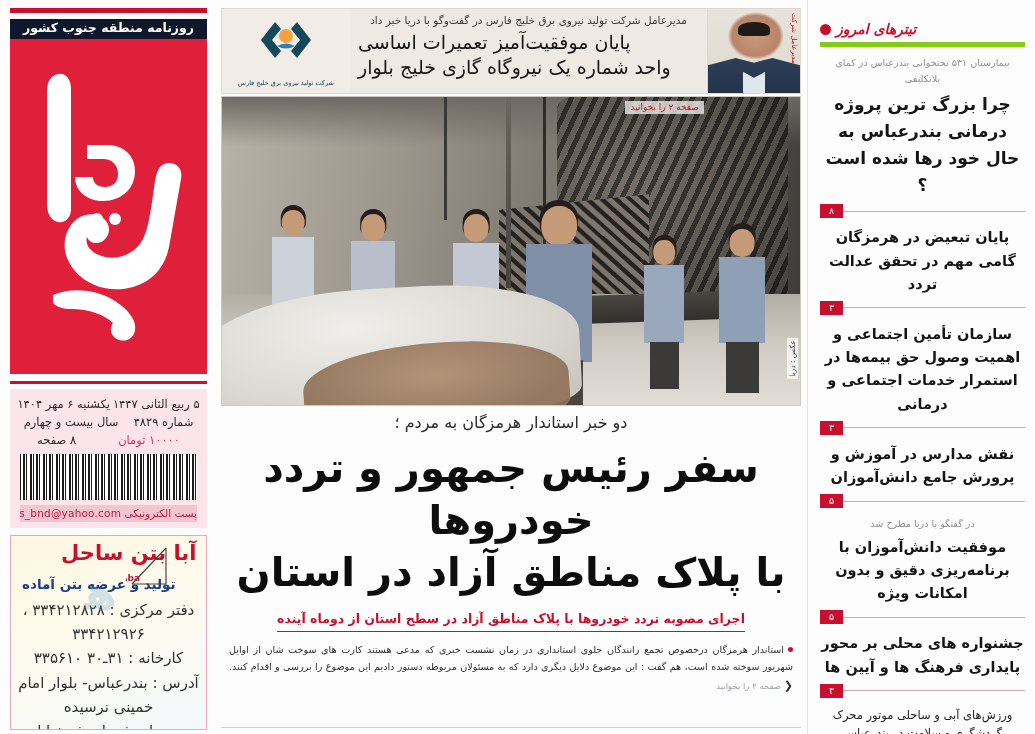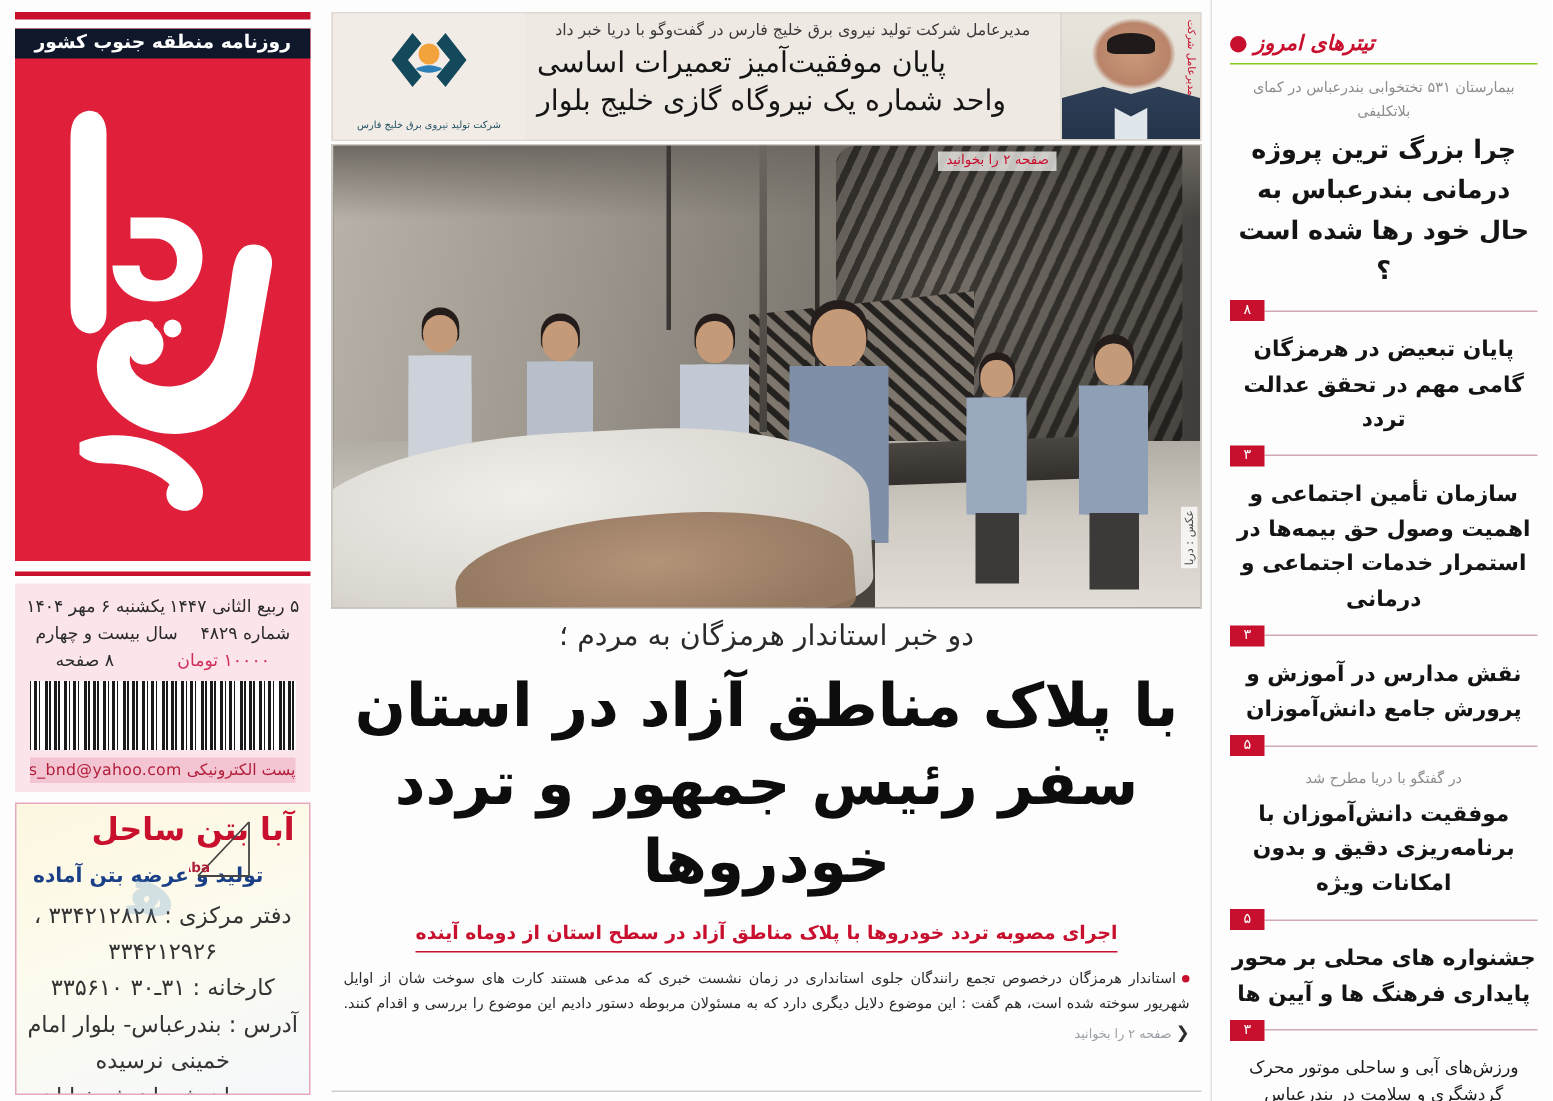--- a/index.html
+++ b/index.html
@@ -357,21 +357,21 @@
     padding: 1px 5px 2px 5px;
     white-space: nowrap;
   }
 
   .lead {
     margin-top: 7px;
     padding: 0 6px;
     text-align: center;
   }
   .lead-kicker {
-    font-size: 19px;
+    font-size: 16px;
     color: #2b2b2b;
     margin-bottom: 10px;
     letter-spacing: 0.2px;
   }
   .lead-headline {
     font-size: 40px;
     font-weight: bold;
     color: #0d0d0d;
     line-height: 1.3;
     letter-spacing: -0.5px;
@@ -439,21 +439,21 @@
     width: 26px;
     background: #2c4a7c;
   }
   .sb-title-row {
     display: flex;
     flex-direction: row-reverse;
     align-items: center;
     justify-content: flex-start;
     gap: 5px;
     padding: 4px 0 5px 0;
-    border-bottom: 1px solid #84cc16;
+    border-bottom: 5px solid #84cc16;
   }
   .sb-dot {
     width: 11px; height: 11px;
     border-radius: 50%;
     background: #c8102e;
     flex: 0 0 auto;
   }
   .sb-title {
     font-size: 14px;
     font-weight: bold;
@@ -642,22 +642,22 @@
 
       <div class="ph-layer ph-tarp"></div>
       <div class="ph-layer ph-tarp2"></div>
 
       <div class="photo-badge">صفحه ۲ را بخوانید</div>
       <div class="photo-credit">عکس : دریا</div>
     </section>
 
     <section class="lead">
       <div class="lead-kicker">دو خبر استاندار هرمزگان به مردم ؛</div>
+      <div class="lead-headline">سفر رئیس جمهور و تردد خودروها</div>
       <div class="lead-headline">با پلاک مناطق آزاد در استان</div>
-      <div class="lead-headline">سفر رئیس جمهور و تردد خودروها</div>
       <div><span class="lead-sub">اجرای مصوبه تردد خودروها با پلاک مناطق آزاد در سطح استان از دوماه آینده</span></div>
       <div class="lead-body">
         <span class="bullet-dot"></span><span>استاندار هرمزگان درخصوص تجمع رانندگان جلوی استانداری در زمان نشست خبری که مدعی هستند کارت های سوخت شان از اوایل شهریور سوخته شده است، هم گفت : این موضوع دلایل دیگری دارد که به مسئولان مربوطه دستور دادیم این موضوع را بررسی و اقدام کنند.</span>
         <span class="read-more"><span class="chev">❮</span> <span>صفحه ۲ را بخوانید</span></span>
       </div>
     </section>
 
     <div class="main-bottom-rule"></div>
   </main>
 

